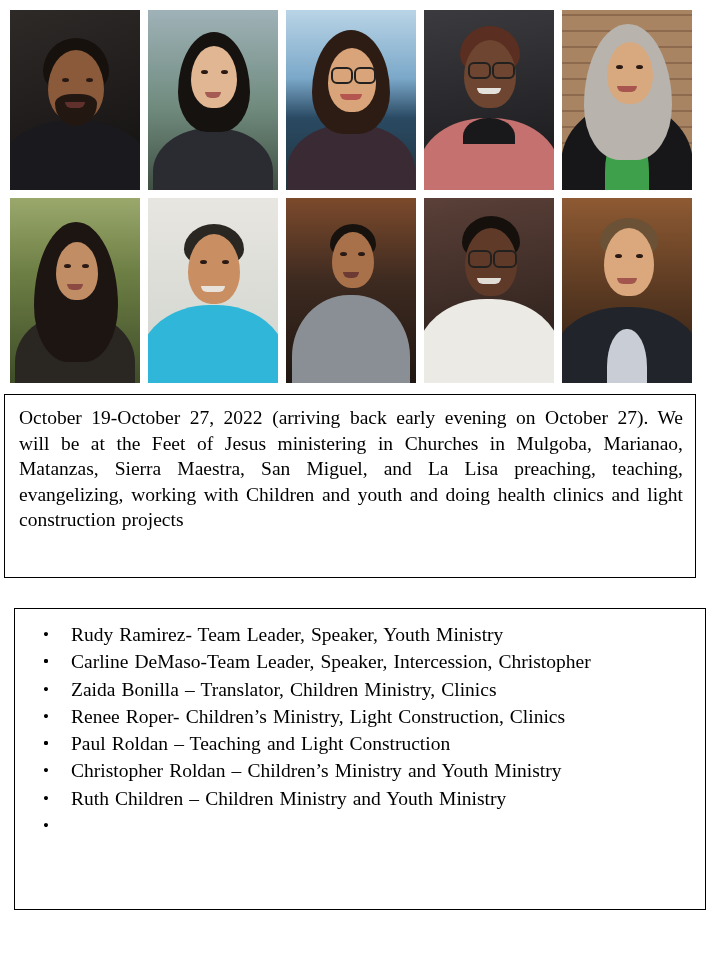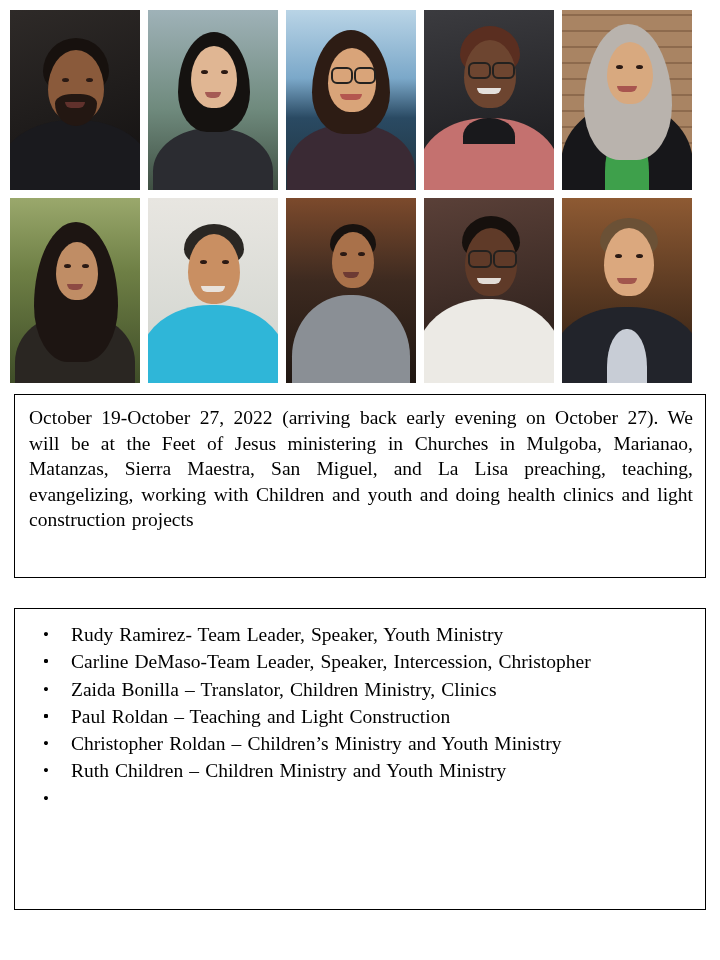--- a/index.html
+++ b/index.html
@@ -90,21 +90,21 @@
   }
 
   
   .textbox {
     position: absolute;
     border: 1px solid #000000;
     box-sizing: border-box;
     background: #ffffff;
   }
   #trip-box {
-    left: 14px;
+    left: 4px;
     top: 394px;
     width: 692px;
     height: 184px;
     padding: 10px 12px 8px 14px;
   }
   #trip-box p {
     margin: 0;
     font-size: 19.5px;
     line-height: 25.5px;
     text-align: justify;
@@ -258,21 +258,21 @@
   <div class="textbox" id="trip-box">
     <p>October 19-October 27, 2022 (arriving back early evening on October 27).  We will be  at the Feet of Jesus ministering in Churches in Mulgoba, Marianao, Matanzas, Sierra Maestra, San Miguel, and La Lisa preaching, teaching, evangelizing, working with Children and youth and doing health clinics and light construction projects</p>
   </div>
 
   <div class="textbox" id="team-box">
     <ul class="team-list">
       <li><span class="bullet">•</span><span>Rudy Ramirez- Team Leader, Speaker, Youth Ministry</span></li>
       <li><span class="bullet">•</span></li>
       <li><span class="bullet">•</span><span>Carline DeMaso-Team Leader, Speaker, Intercession, Christopher</span></li>
       <li><span class="bullet">•</span><span>Zaida Bonilla – Translator, Children Ministry, Clinics</span></li>
-      <li><span class="bullet">•</span></li>
+      <li><span class="bullet">•</span><span>Renee Roper- Children’s Ministry, Light Construction, Clinics</span></li>
       <li><span class="bullet">•</span></li>
       <li><span class="bullet">•</span><span>Paul Roldan – Teaching and Light Construction</span></li>
       <li><span class="bullet">•</span><span>Christopher Roldan – Children’s Ministry and Youth Ministry</span></li>
       <li><span class="bullet">•</span><span>Ruth Children – Children Ministry and Youth Ministry</span></li>
       <li><span class="bullet">•</span></li>
     </ul>
   </div>
 
 </div>
 

